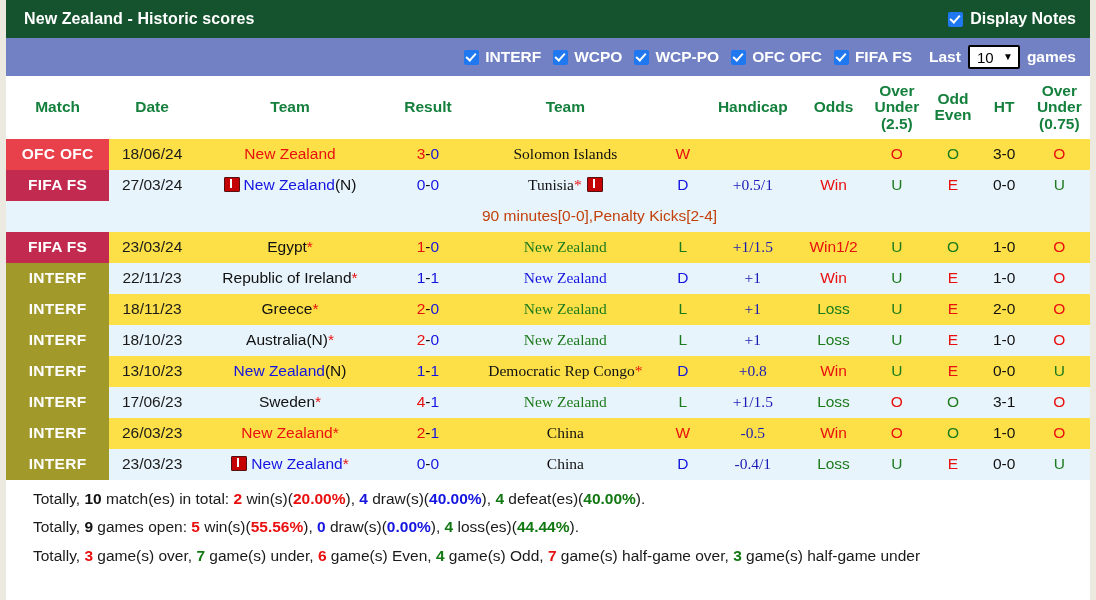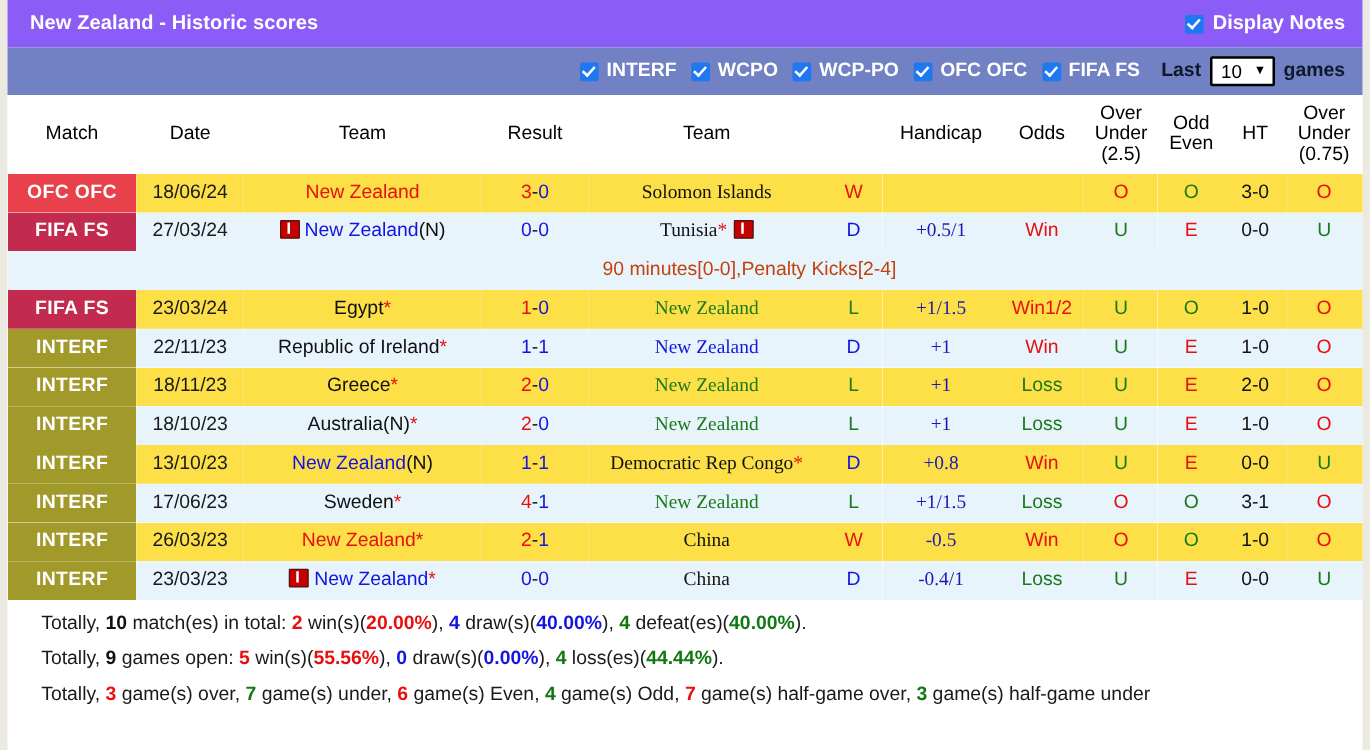--- a/index.html
+++ b/index.html
@@ -19,21 +19,21 @@
     box-sizing: border-box;
     background: #ffffff;
     position: relative;
     border-left: 6px solid #ece9e0;
     border-right: 6px solid #ece9e0;
   }
 
   
   .titlebar {
     height: 38px;
-    background: #8b5cf6;
+    background: #14532d;
     display: flex;
     align-items: center;
     justify-content: space-between;
     padding: 0 14px 0 18px;
     box-sizing: border-box;
   }
   .title-text {
     color: #ffffff;
     font-size: 16px;
     font-weight: bold;
@@ -65,21 +65,21 @@
     display: flex;
     align-items: center;
     gap: 6px;
   }
   .filter-label {
     color: #ffffff;
     font-size: 15.5px;
     font-weight: bold;
   }
   .last-label, .games-label {
-    color: #0f172a;
+    color: #ffffff;
     font-size: 15.5px;
     font-weight: bold;
   }
   .last-wrap {
     display: flex;
     align-items: center;
     gap: 7px;
     margin-left: 5px;
   }
 
@@ -128,23 +128,23 @@
   }
 
   
   table.scores {
     width: 100%;
     border-collapse: collapse;
     table-layout: fixed;
   }
   table.scores thead th {
     background: #ffffff;
-    color: #000000;
+    color: #15803d;
     font-size: 15.5px;
-    font-weight: normal;
+    font-weight: bold;
     padding: 7px 2px;
     text-align: center;
     vertical-align: middle;
     line-height: 1.05;
     height: 62px;
     box-sizing: border-box;
   }
   table.scores tbody td {
     font-size: 15.5px;
     text-align: center;

